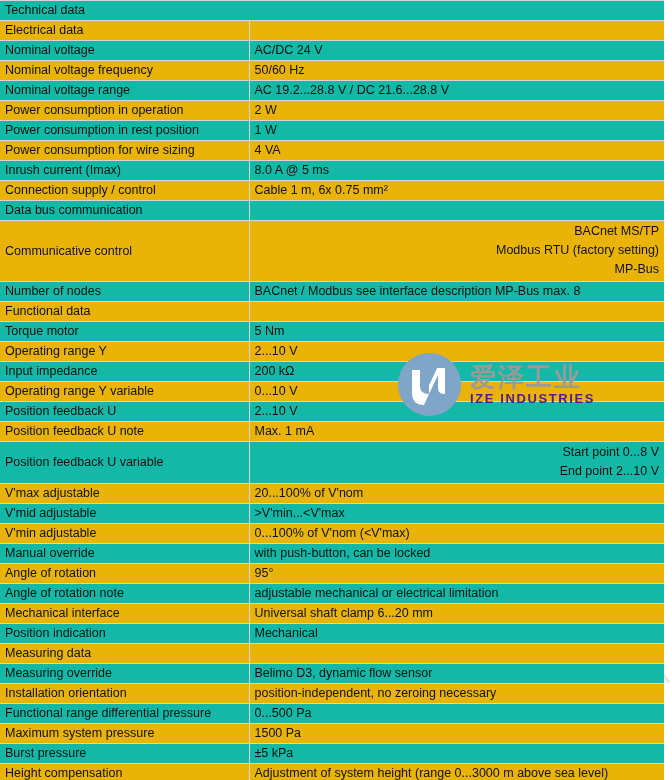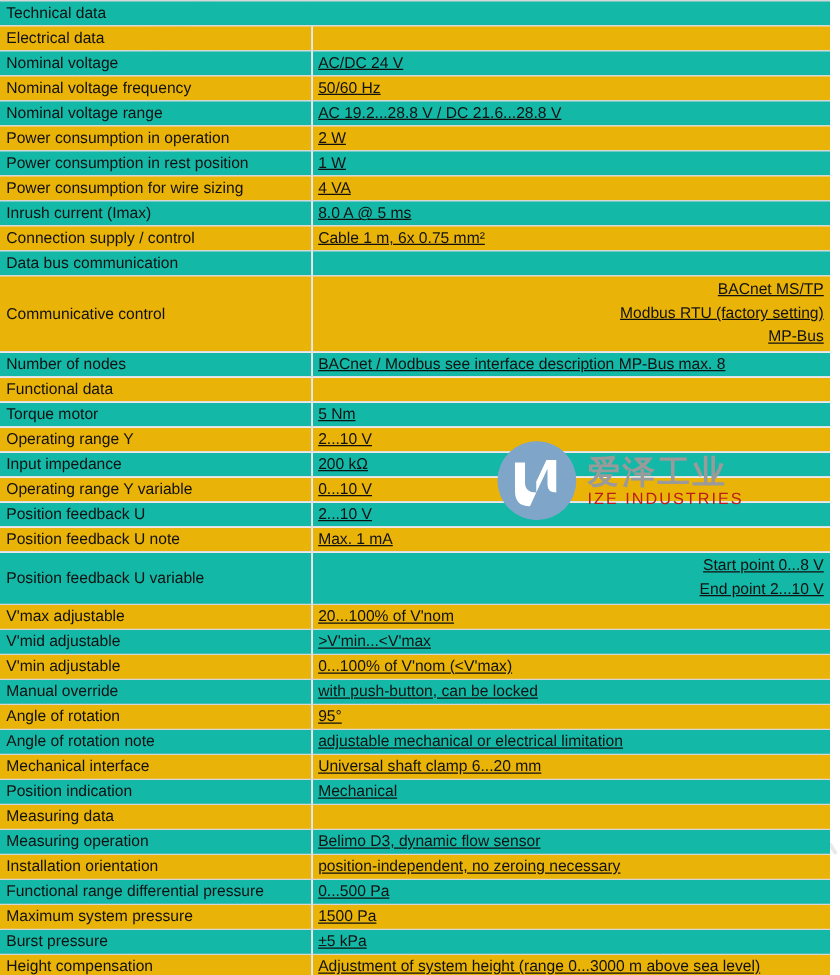--- a/index.html
+++ b/index.html
@@ -65,21 +65,21 @@
   
   td.label {
     border-right: 1px solid #d6d6d6;
   }
   tr.section td.label {
     border-right: 1px solid #d6d6d6;
   }
   tr.section-full td.label {
     border-right: none;
   }
-  td.value { border-left: none; text-decoration: underline; }
+  td.value { border-left: none; }
 
   
   td.multi {
     white-space: normal;
   }
   .vline { display: block; line-height: 19px; text-align: right; }
 
   
   tr.first td { border-top: 1px solid #d6d6d6; }
 
@@ -110,24 +110,25 @@
   .logo-cn {
     font-size: 26px;
     font-weight: bold;
     color: #9a9a9a;
     letter-spacing: 2px;
     line-height: 28px;
     white-space: nowrap;
   }
   .logo-en {
     font-size: 13px;
-    color: #b91c1c;
+    color: #4c1d95;
     letter-spacing: 1.6px;
     line-height: 16px;
     white-space: nowrap;
+    font-weight: bold;
   }
 </style>
 </head>
 <body>
 
 <div class="wm-layer">
   <div class="wm-diag wm-tl-1">chem17.com</div>
   <div class="wm-diag wm-tl-2">hua17.com</div>
   <div class="wm-diag wm-br-1">chem17.com</div>
   <div class="wm-diag wm-br-2">hua17.com</div>
@@ -259,21 +260,21 @@
       </tr>
       <tr class="shade">
         <td class="label">Position indication</td>
         <td class="value">Mechanical</td>
       </tr>
       <tr class="plain section">
         <td class="label">Measuring data</td>
         <td class="value"></td>
       </tr>
       <tr class="shade">
-        <td class="label">Measuring operation</td>
+        <td class="label">Measuring override</td>
         <td class="value">Belimo D3, dynamic flow sensor</td>
       </tr>
       <tr class="plain">
         <td class="label">Installation orientation</td>
         <td class="value">position-independent, no zeroing necessary</td>
       </tr>
       <tr class="shade">
         <td class="label">Functional range differential pressure</td>
         <td class="value">0...500 Pa</td>
       </tr>

